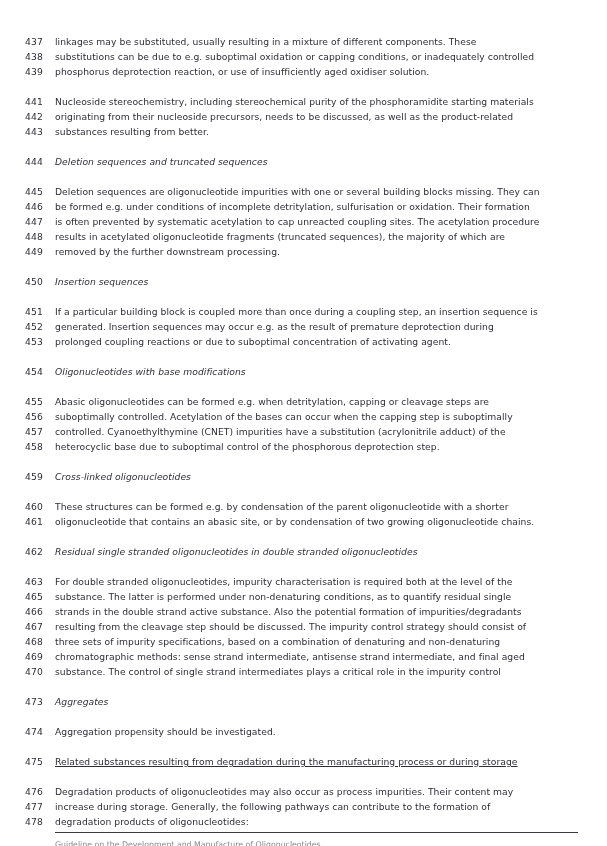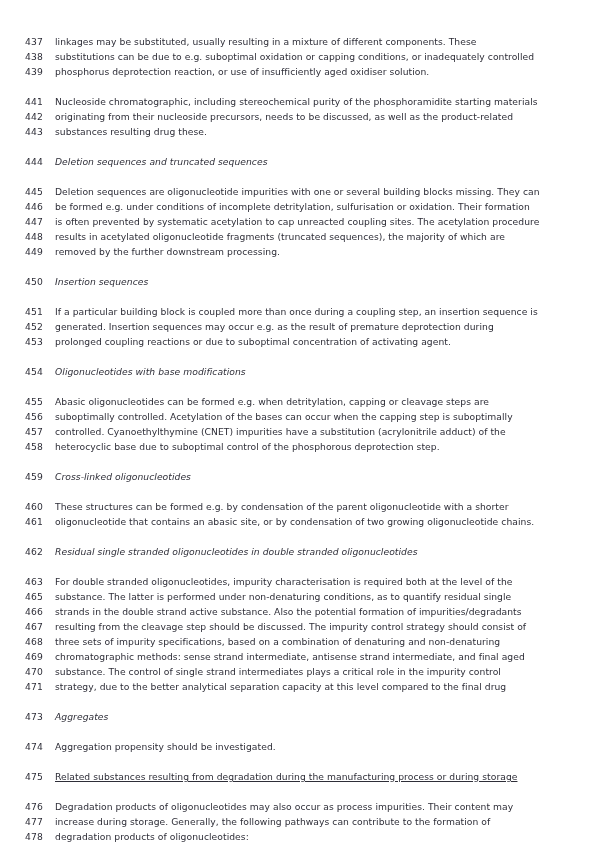--- a/index.html
+++ b/index.html
@@ -91,29 +91,29 @@
           <span class="line-text">substitutions can be due to e.g. suboptimal oxidation or capping conditions, or inadequately controlled</span>
         </div>
         <div class="line">
           <span class="line-num">439</span>
           <span class="line-text">phosphorus deprotection reaction, or use of insufficiently aged oxidiser solution.</span>
         </div>
       </div>
       <div class="block paragraph">
         <div class="line">
           <span class="line-num">441</span>
-          <span class="line-text">Nucleoside chromatographic, including stereochemical purity of the phosphoramidite starting materials</span>
+          <span class="line-text">Nucleoside stereochemistry, including stereochemical purity of the phosphoramidite starting materials</span>
         </div>
         <div class="line">
           <span class="line-num">442</span>
           <span class="line-text">originating from their nucleoside precursors, needs to be discussed, as well as the product-related</span>
         </div>
         <div class="line">
           <span class="line-num">443</span>
-          <span class="line-text">substances resulting drug these.</span>
+          <span class="line-text">substances resulting from better.</span>
         </div>
       </div>
       <div class="block heading_italic">
         <div class="line">
           <span class="line-num">444</span>
           <span class="line-text">Deletion sequences and truncated sequences</span>
         </div>
       </div>
       <div class="block paragraph">
         <div class="line">
@@ -224,24 +224,20 @@
           <span class="line-num">468</span>
           <span class="line-text">three sets of impurity specifications, based on a combination of denaturing and non-denaturing</span>
         </div>
         <div class="line">
           <span class="line-num">469</span>
           <span class="line-text">chromatographic methods: sense strand intermediate, antisense strand intermediate, and final aged</span>
         </div>
         <div class="line">
           <span class="line-num">470</span>
           <span class="line-text">substance. The control of single strand intermediates plays a critical role in the impurity control</span>
-        </div>
-        <div class="line">
-          <span class="line-num">471</span>
-          <span class="line-text">strategy, due to the better analytical separation capacity at this level compared to the final drug</span>
         </div>
       </div>
       <div class="block heading_italic">
         <div class="line">
           <span class="line-num">473</span>
           <span class="line-text">Aggregates</span>
         </div>
       </div>
       <div class="block paragraph">
         <div class="line">

